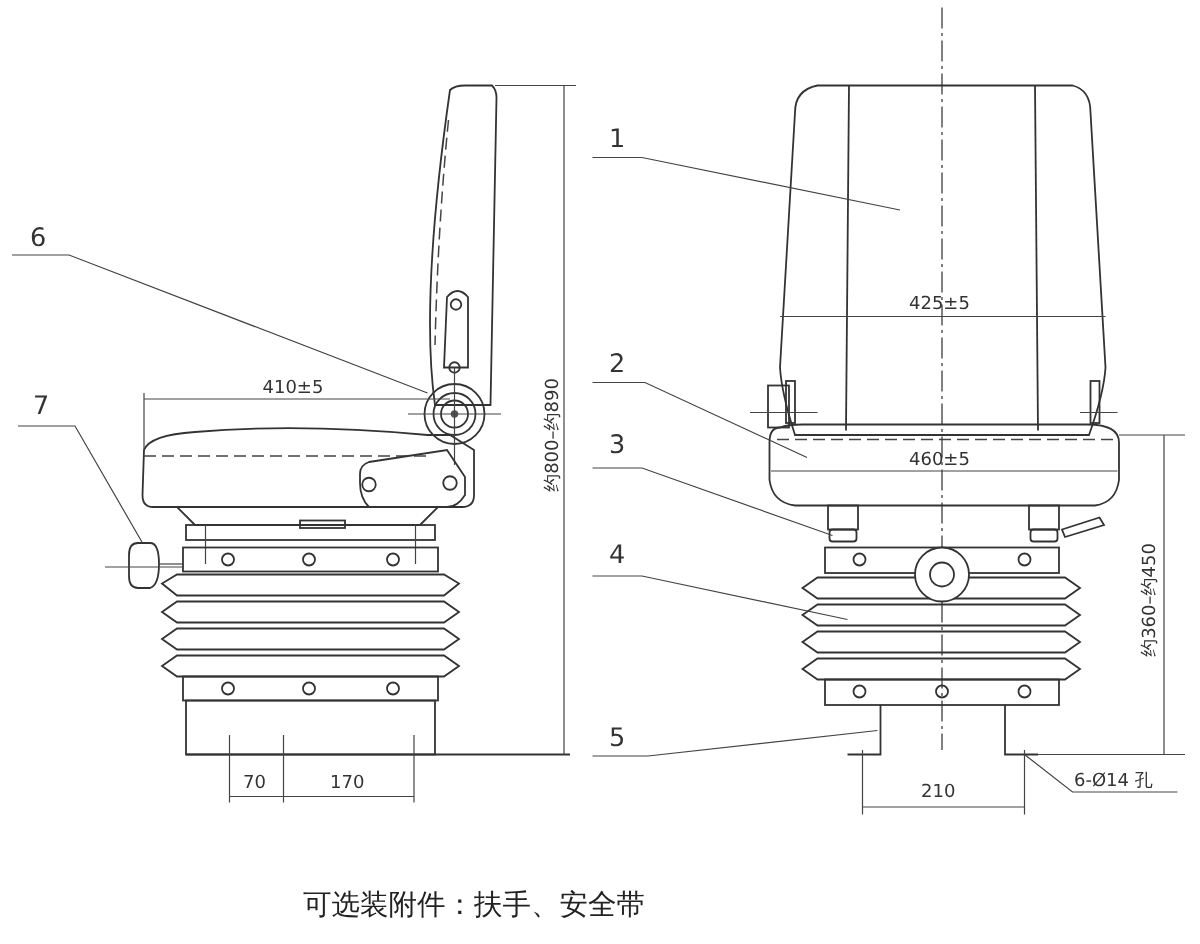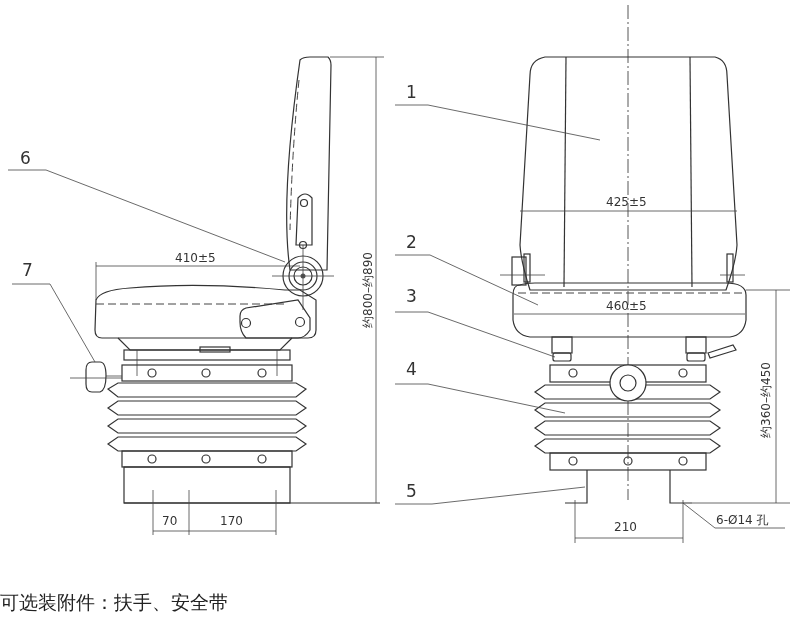--- a/index.html
+++ b/index.html
@@ -5,21 +5,21 @@
   html,body{margin:0;padding:0;background:#fff;}
   body{width:800px;height:629px;position:relative;overflow:hidden;font-family:"DejaVu Sans",sans-serif;}
   svg{position:absolute;left:0;top:0;}
   .ln{stroke:#333;stroke-width:1.2;fill:none;}
   .thin{stroke:#444;stroke-width:0.8;fill:none;}
   .dash{stroke:#444;stroke-width:1;fill:none;stroke-dasharray:8 4;}
   .cl{stroke:#444;stroke-width:0.9;fill:none;stroke-dasharray:14 3 2 3;}
   .fill{fill:#fff;stroke:#333;stroke-width:1.2;}
   .dim{font-family:"DejaVu Sans",sans-serif;font-size:12px;fill:#333;}
   .num{font-family:"DejaVu Sans",sans-serif;font-size:17px;fill:#333;}
-  .caption{position:absolute;left:0;top:590px;width:632px;font-family:"DejaVu Sans",sans-serif;font-size:19px;color:#222;}
+  .caption{position:absolute;left:0;top:590px;width:632px;text-align:center;font-family:"DejaVu Sans",sans-serif;font-size:19px;color:#222;}
 </style>
 </head>
 <body>
 
 <svg width="800" height="629" viewBox="0 0 800 629">
 
   <g>
 
     <path class="ln" d="M300,60 Q303,57 310,57 L328,57 Q331,60 331,65 L327,270 L290,270 Q280,200 300,60 Z"></path>
     <path class="dash" d="M299,80 Q292,150 290,230"></path>

